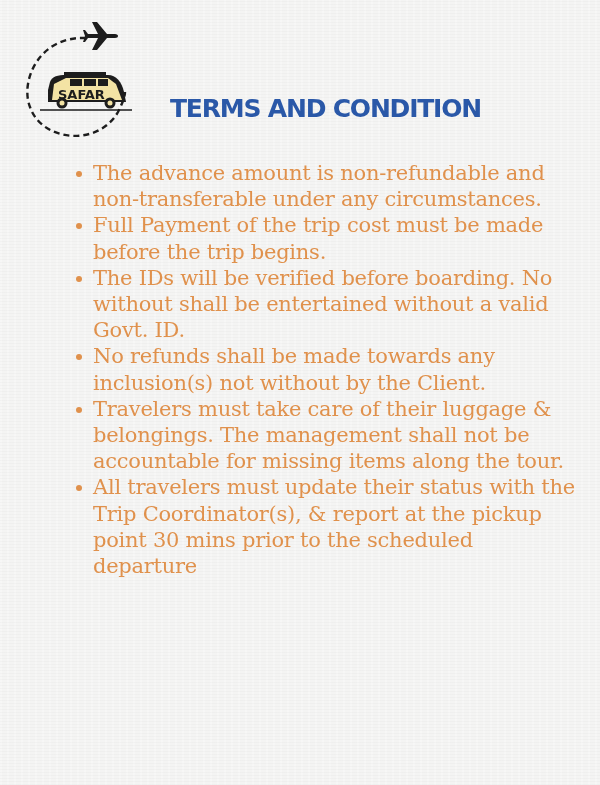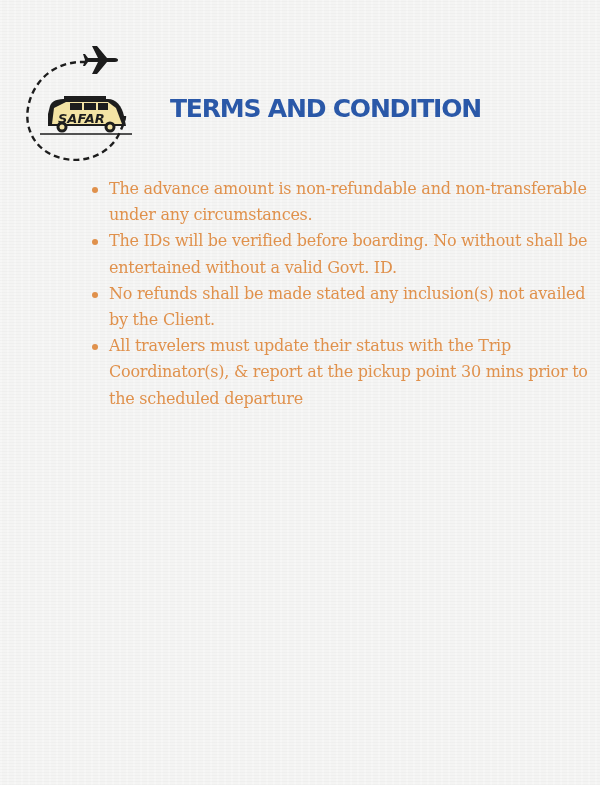--- a/index.html
+++ b/index.html
@@ -3,31 +3,31 @@
 <meta charset="utf-8">
 <style>
   html, body { margin: 0; padding: 0; }
   body {
     width: 600px; height: 785px; overflow: hidden; position: relative;
     background-color: #f4f4f3;
     background-image:
       repeating-linear-gradient(0deg, rgba(0,0,0,0.018) 0px, rgba(0,0,0,0.018) 1px, transparent 1px, transparent 3px),
       repeating-linear-gradient(90deg, rgba(255,255,255,0.25) 0px, rgba(255,255,255,0.25) 2px, transparent 2px, transparent 7px);
   }
-  .logo { position: absolute; left: 18px; top: 36px; width: 125px; height: 135px; font-style: italic; }
+  .logo { position: absolute; left: 18px; top: 12px; width: 125px; height: 135px; }
   .title {
     position: absolute; left: 170px; top: 94px;
     font-family: "DejaVu Sans", sans-serif; font-weight: bold;
     font-size: 25px; letter-spacing: -1.2px; color: #2a58a8;
     white-space: nowrap;
   }
   .terms {
     position: absolute; left: 76px; top: 160px; width: 500px;
-    margin: 16px; padding: 0; list-style: none;
-    font-family: "DejaVu Serif", serif; font-size: 16px; line-height: 26.2px;
+    margin: 0; padding: 0; list-style: none;
+    font-family: "DejaVu Serif", serif; font-size: 21px; line-height: 26.2px;
     color: #e0914c; letter-spacing: -0.25px;
   }
   .terms li { position: relative; padding-left: 17px; }
   .terms li .bullet {
     position: absolute; left: 0; top: 11px; width: 6px; height: 6px;
     border-radius: 50%; background: #e0914c;
   }
   .terms li .txt { display: block; }
 </style>
 </head>
@@ -58,23 +58,31 @@
 
 <div class="title">TERMS AND CONDITION</div>
 
 <ul class="terms">
   <li>
       <span class="bullet"></span>
       <span class="txt">The advance amount is non-refundable and non-transferable under any circumstances.</span>
     </li>
   <li>
       <span class="bullet"></span>
+      <span class="txt"> Full Payment of the trip cost must be made before the trip begins.</span>
+    </li>
+  <li>
+      <span class="bullet"></span>
       <span class="txt"> The IDs will be verified before boarding. No without shall be entertained without a valid Govt. ID.</span>
     </li>
   <li>
       <span class="bullet"></span>
-      <span class="txt">No refunds shall be made stated any inclusion(s) not availed by the Client.</span>
+      <span class="txt">No refunds shall be made towards any inclusion(s) not without by the Client.</span>
+    </li>
+  <li>
+      <span class="bullet"></span>
+      <span class="txt">Travelers must take care of their luggage &amp; belongings. The management shall not be accountable for missing items along the tour.</span>
     </li>
   <li>
       <span class="bullet"></span>
       <span class="txt"> All travelers must update their status with the Trip Coordinator(s), &amp; report at the pickup point 30 mins prior to the scheduled departure</span>
     </li>
 </ul>
 
 </body></html>

